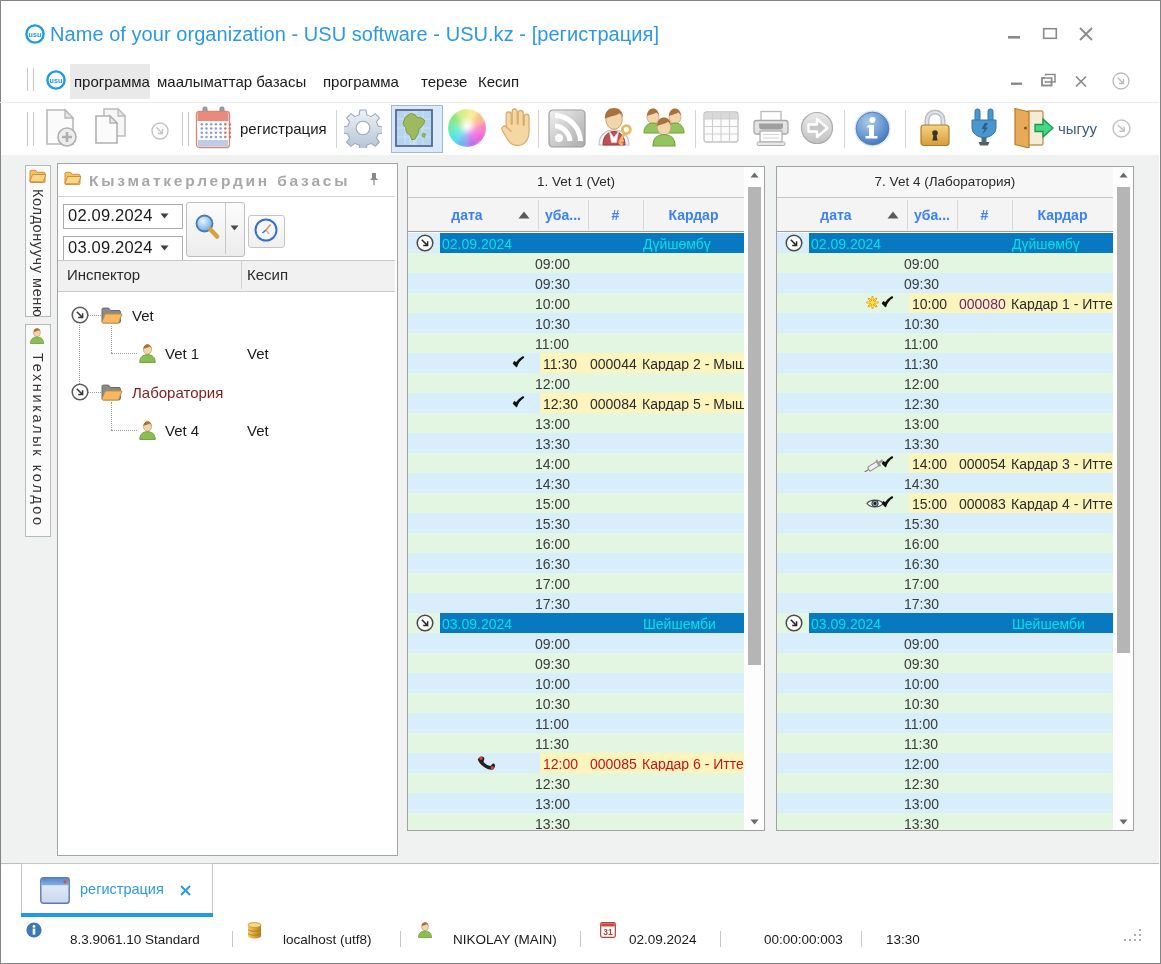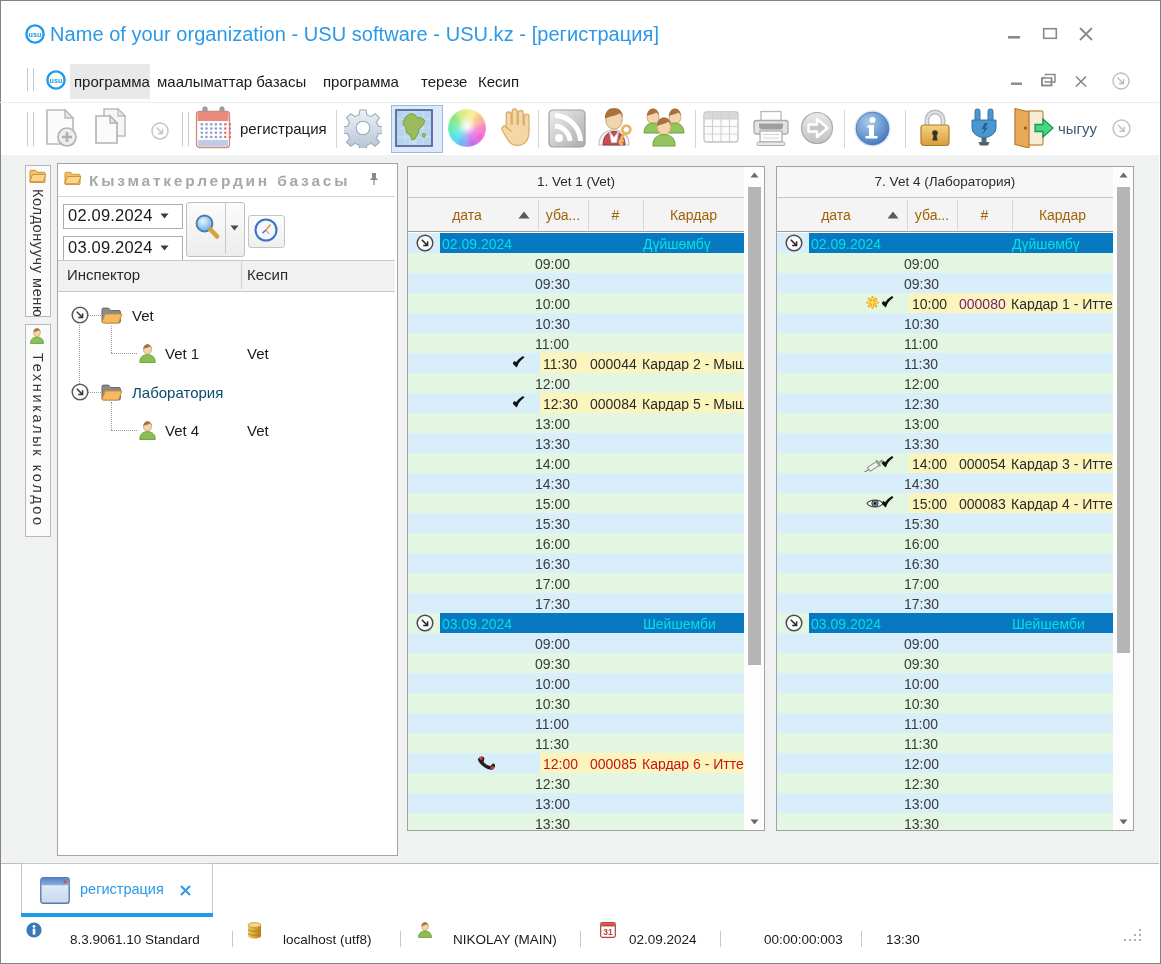--- a/index.html
+++ b/index.html
@@ -9,21 +9,21 @@
 .menuitem{position:absolute;top:64px;height:35px;line-height:35px;font-size:15px;color:#1a1a1a;white-space:nowrap;}
 .tbsep{position:absolute;top:110px;height:38px;width:1px;background:#d5d5d5;}
 .grip{position:absolute;width:5px;border-left:1px solid #c9c9c9;border-right:1px solid #c9c9c9;}
 .icon{position:absolute;}
 .panel{position:absolute;background:#fff;border:1px solid #a5a5a5;}
 .vtab{position:absolute;left:25px;width:24px;background:#fafafa;border:1px solid #b9b9b9;}
 .vtxt{writing-mode:vertical-rl;font-size:14.5px;color:#333;letter-spacing:0.6px;}
 .cy{color:#00e2e2;}
 .sbtxt{position:absolute;top:0;height:100%;display:flex;align-items:center;font-size:13.5px;color:#1a1a1a;white-space:nowrap;}
 .ssep{position:absolute;top:8px;height:16px;width:1px;background:#c9c9c9;}
-.colhd{position:absolute;top:0;height:100%;display:flex;align-items:center;justify-content:center;font-size:14px;color:#a16207;}
+.colhd{position:absolute;top:0;height:100%;display:flex;align-items:center;justify-content:center;font-size:14px;color:#3b82f6;font-weight:bold;}
 </style></head><body>
 <div class="win"></div>
 
 <svg class="abs" style="left:25px;top:24px" width="20" height="20" viewBox="0 0 20 20">
 <circle cx="10" cy="10" r="8.6" fill="#fff" stroke="#1e9ae8" stroke-width="2.4"></circle>
 <text x="10" y="12.8" font-size="7.2" font-weight="bold" fill="#1e9ae8" text-anchor="middle" font-family="Liberation Sans">usu</text>
   </svg>
 <div class="ttl">Name of your organization - USU software - USU.kz - [регистрация]</div>
 <svg class="abs" style="left:1006px;top:24px" width="132" height="20" viewBox="0 0 132 20">
 <rect x="2" y="12" width="12" height="2.6" fill="#8a8a8a"></rect>
@@ -363,21 +363,21 @@
 <div class="abs" style="left:165px;top:345px;font-size:15px;color:#1a1a1a">Vet 1</div>
 <div class="abs" style="left:247px;top:345px;font-size:15px;color:#1a1a1a">Vet</div>
 <svg class="abs" style="left:71px;top:383px" width="18" height="18" viewBox="0 0 18 18">
 <circle cx="9" cy="9" r="7.8" fill="#fdfdfd" stroke="#5a5a5a" stroke-width="1.5"></circle>
 <path d="M5.8 5.8 L11.6 11.6 M11.6 7.2 L11.6 11.6 L7.2 11.6" stroke="#3a3a3a" stroke-width="1.5" fill="none"></path>
 </svg>
 <svg class="abs" style="left:101px;top:383px" width="22" height="18" viewBox="0 0 22 18">
 <path d="M1 3.5 a1.4 1.4 0 0 1 1.4-1.4 h5.2 l2 2.4 h8.4 a1.4 1.4 0 0 1 1.4 1.4 v9.6 a1.4 1.4 0 0 1 -1.4 1.4 h-15.6 a1.4 1.4 0 0 1 -1.4-1.4 z" fill="#8a8a8a" stroke="#6a6a6a" stroke-width="1"></path>
 <path d="M1 16 l3.2-8 h16.8 l-3.2 8 a1.4 1.4 0 0 1 -1.3 1 h-14 a1.4 1.4 0 0 1 -1.5-1z" fill="#f8b860" stroke="#c8913a" stroke-width="1"></path>
 </svg>
-<div class="abs" style="left:132px;top:384px;font-size:15px;color:#0c4a6e">Лаборатория</div>
+<div class="abs" style="left:132px;top:384px;font-size:15px;color:#7f1d1d">Лаборатория</div>
 <svg class="abs" style="left:138px;top:421px" width="19" height="19" viewBox="0 0 16 16">
 <ellipse cx="8" cy="4.6" rx="3.4" ry="4" fill="#f2d4ad" stroke="#cfa06a" stroke-width="0.7"></ellipse>
 <path d="M4.6 4.2 c0-2.8 1.8-4 3.4-4 s3.4 1.2 3.4 4 c-0.6-1.6-1.4-2-1.7-2 -0.6 0.8-3.4 1.2-5.1 2z" fill="#a8713d"></path>
 <path d="M1.5 15.5 c0-4.5 2.8-6.5 6.5-6.5 s6.5 2 6.5 6.5 z" fill="#8bbf54" stroke="#699e38" stroke-width="0.8"></path>
 </svg>
 <div class="abs" style="left:165px;top:422px;font-size:15px;color:#1a1a1a">Vet 4</div>
 <div class="abs" style="left:247px;top:422px;font-size:15px;color:#1a1a1a">Vet</div>
 <div class="abs" style="left:407px;top:166px;width:358px;height:665px;border:1px solid #a2a2a2;background:#fff;box-sizing:border-box"></div>
 <div class="abs" style="left:408px;top:167px;width:336px;height:31px;background:#f7f7f7;border-bottom:1px solid #c6c6c6;box-sizing:border-box"></div>
 <div class="abs" style="left:408px;top:167px;width:336px;height:30px;line-height:30px;text-align:center;font-size:13.5px;color:#2a2a2a">1. Vet 1 (Vet)</div>

